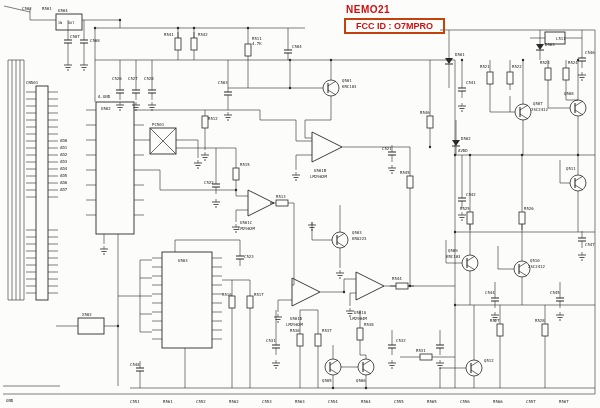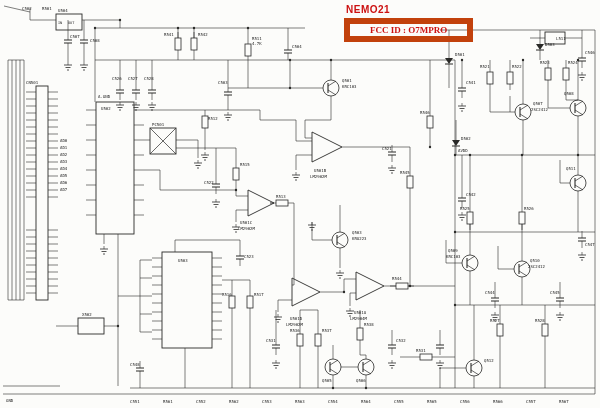--- a/index.html
+++ b/index.html
@@ -2,21 +2,21 @@
 <html><head>
 <meta charset="utf-8">
 <style>
   html,body{margin:0;padding:0;background:#d8d8d4;}
   #page{position:relative;width:600px;height:408px;background:#fcfcfa;overflow:hidden;
         font-family:"DejaVu Sans","Liberation Sans",sans-serif;}
   #schem{position:absolute;left:0;top:0;}
   .anno{position:absolute;color:#cc1111;font-weight:bold;white-space:nowrap;
         font-family:"Liberation Sans",sans-serif;}
   #anno-title{left:346px;top:4px;font-size:10px;letter-spacing:0.5px;}
-  .anno-box{border:6px solid #c2410c;padding:1px 20px;font-size:9px;font-family:Liberation Serif, serif;}
+  .anno-box{border:2px solid #c2410c;padding:1px 10px;font-size:9px;}
   #anno-fcc{left:344px;top:18px;}
   #anno-exhibit{left:344px;top:34px;}
 </style>
 </head>
 <body>
 
 <div id="page">
   <svg id="schem" width="600" height="408" viewBox="0 0 600 408">
       <line x1="4" y1="6" x2="30" y2="12" stroke="#2a2a28" stroke-width="0.6"></line>
       <line x1="30" y1="8" x2="30" y2="20" stroke="#2a2a28" stroke-width="0.6"></line>

